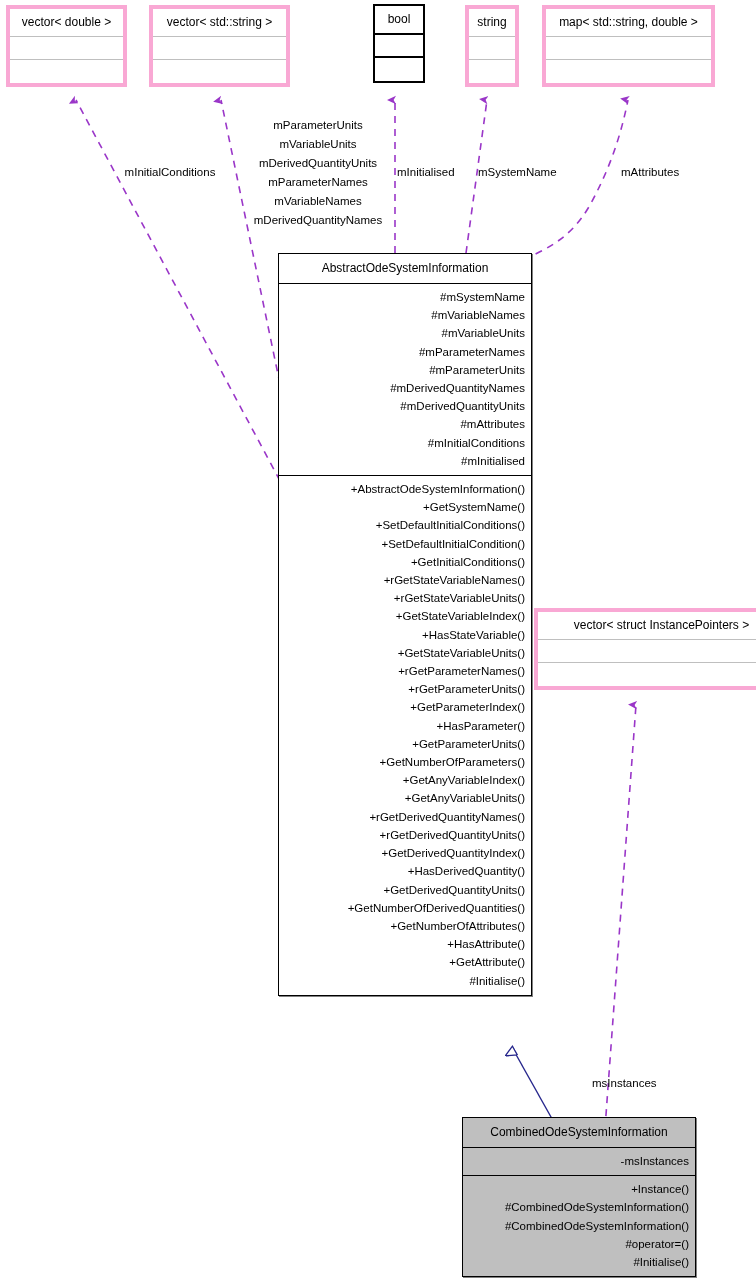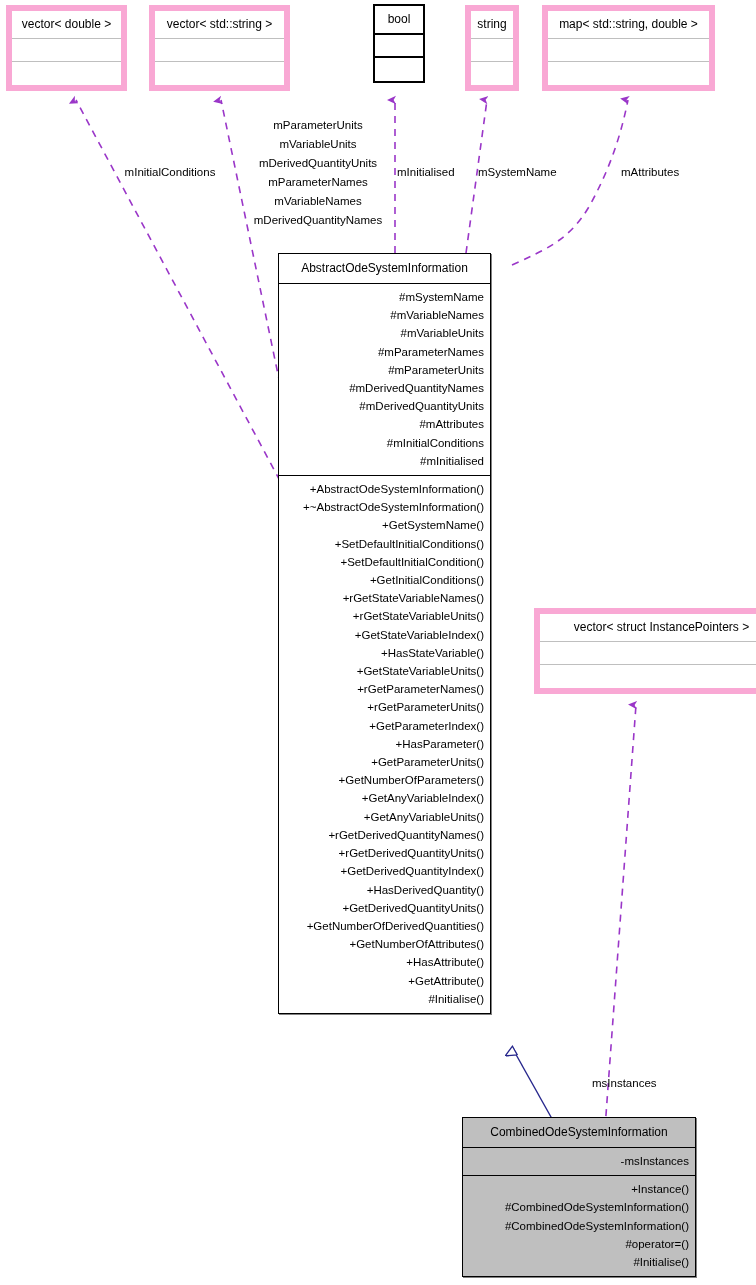--- a/index.html
+++ b/index.html
@@ -35,21 +35,21 @@
   }
   .node .compartment {
     box-sizing: border-box;
     text-align: center;
     overflow: hidden;
     white-space: nowrap;
   }
 
   
   .type-node {
-    border: 6px solid #f9a8d4;
+    border: 4px solid #f9a8d4;
   }
   .type-node .title {
     font-size: 12px;
     line-height: 12px;
     padding: 7px 6px 8px 6px;
     border-bottom: 1px solid #bfbfbf;
     text-align: center;
   }
   .type-node .empty1 {
     height: 23px;
@@ -189,39 +189,38 @@
   <div class="edge-label ctr" style="left:318px; top:213px;">mDerivedQuantityNames</div>
 
   <div class="edge-label" style="left:397px; top:165px;">mInitialised</div>
 
   <div class="edge-label" style="left:478px; top:165px;">mSystemName</div>
 
   <div class="edge-label" style="left:621px; top:165px;">mAttributes</div>
 
   <div class="edge-label" style="left:592px; top:1076px;">msInstances</div>
 
-  <div class="node class-node" style="left:278px; top:253px; width:213px;">
+  <div class="node class-node" style="left:278px; top:253px; width:254px;">
     <div class="compartment title">AbstractOdeSystemInformation</div>
 
     <div class="members attrs">
       <div class="member"><span class="vis">#</span><span>mSystemName</span></div>
       <div class="member"><span class="vis">#</span><span>mVariableNames</span></div>
       <div class="member"><span class="vis">#</span><span>mVariableUnits</span></div>
       <div class="member"><span class="vis">#</span><span>mParameterNames</span></div>
       <div class="member"><span class="vis">#</span><span>mParameterUnits</span></div>
       <div class="member"><span class="vis">#</span><span>mDerivedQuantityNames</span></div>
       <div class="member"><span class="vis">#</span><span>mDerivedQuantityUnits</span></div>
       <div class="member"><span class="vis">#</span><span>mAttributes</span></div>
       <div class="member"><span class="vis">#</span><span>mInitialConditions</span></div>
       <div class="member"><span class="vis">#</span><span>mInitialised</span></div>
     </div>
 
     <div class="members ops">
       <div class="member"><span class="vis">+</span><span>AbstractOdeSystemInformation()</span></div>
-      <div class="member"><span class="vis">+</span><span>~AbstractOdeSystemInformation()</span></div>
       <div class="member"><span class="vis">+</span><span>GetSystemName()</span></div>
       <div class="member"><span class="vis">+</span><span>SetDefaultInitialConditions()</span></div>
       <div class="member"><span class="vis">+</span><span>SetDefaultInitialCondition()</span></div>
       <div class="member"><span class="vis">+</span><span>GetInitialConditions()</span></div>
       <div class="member"><span class="vis">+</span><span>rGetStateVariableNames()</span></div>
       <div class="member"><span class="vis">+</span><span>rGetStateVariableUnits()</span></div>
       <div class="member"><span class="vis">+</span><span>GetStateVariableIndex()</span></div>
       <div class="member"><span class="vis">+</span><span>HasStateVariable()</span></div>
       <div class="member"><span class="vis">+</span><span>GetStateVariableUnits()</span></div>
       <div class="member"><span class="vis">+</span><span>rGetParameterNames()</span></div>

